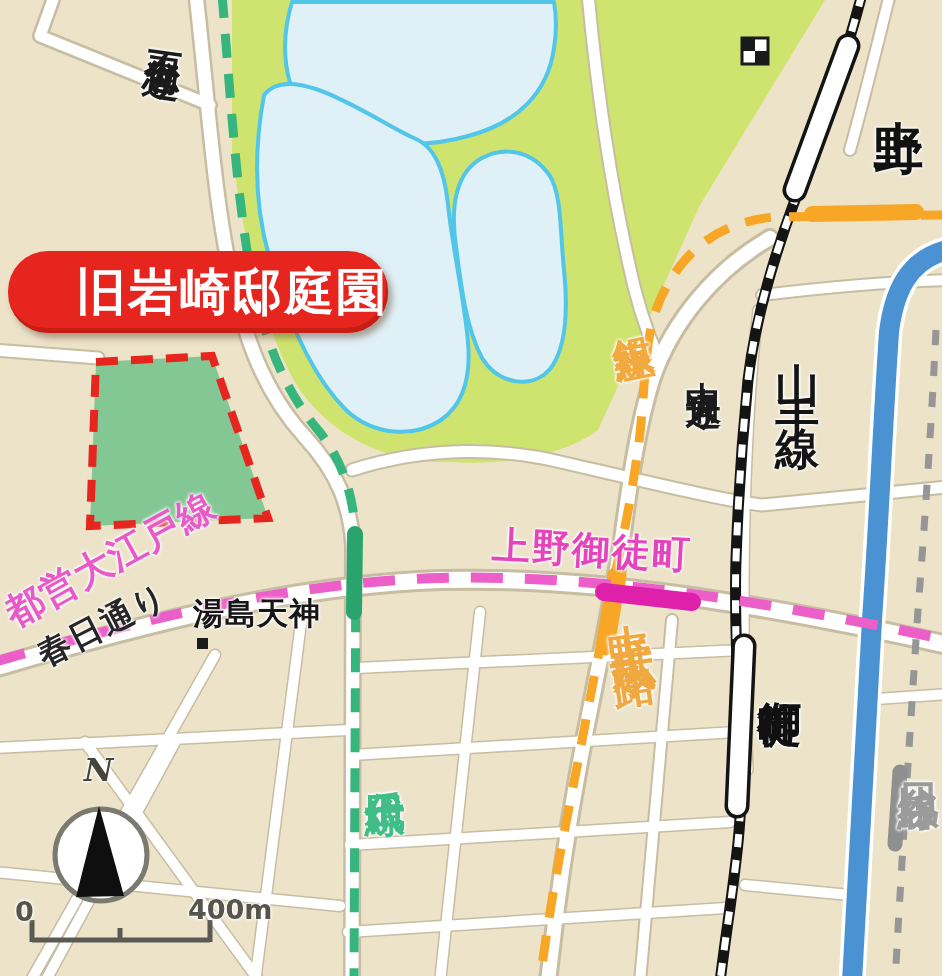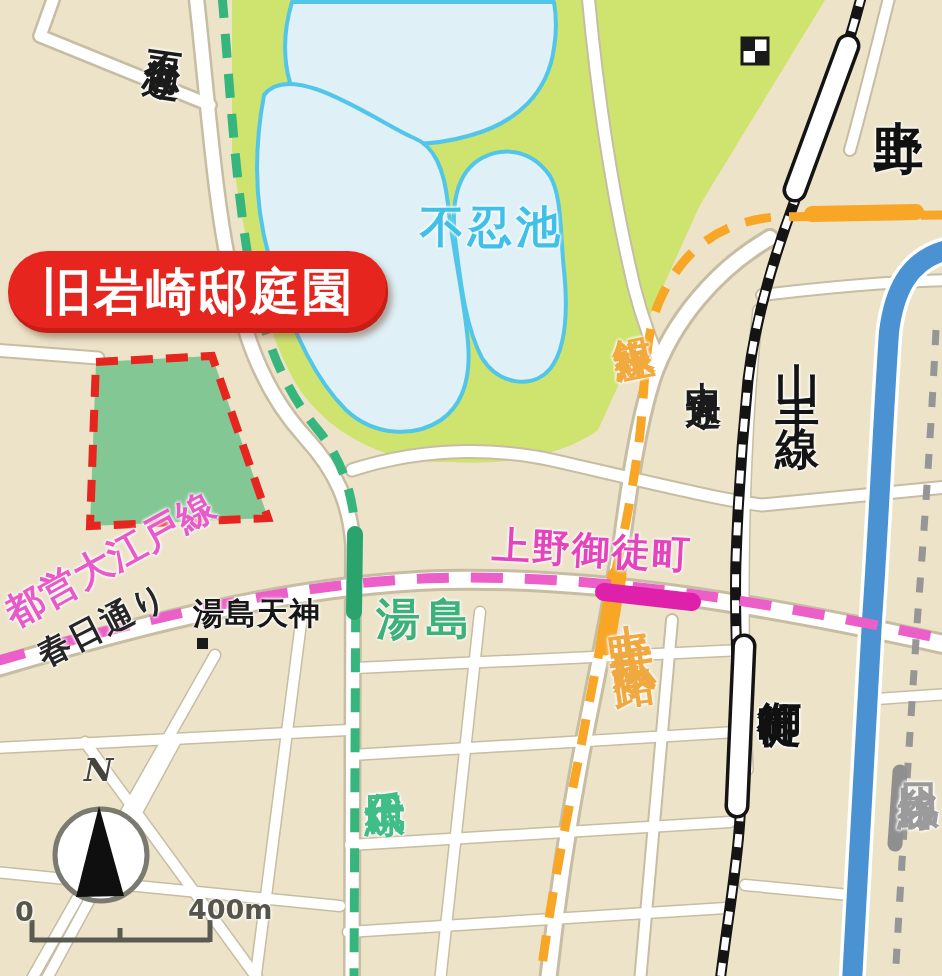--- a/index.html
+++ b/index.html
@@ -6,21 +6,21 @@
   #map{position:relative;width:942px;height:976px;overflow:hidden;
        font-family:"DejaVu Sans","Liberation Sans",sans-serif;background:#ece3c9;}
   #map svg{position:absolute;left:0;top:0;}
   .rc{fill:none;stroke:#c6bda2;stroke-linecap:round;stroke-linejoin:round;}
   .rw{fill:none;stroke:#ffffff;stroke-linecap:round;stroke-linejoin:round;}
   .lbl{position:absolute;white-space:nowrap;font-weight:700;line-height:1.06;
        text-shadow:0 0 3px #fff,0 0 3px #fff,0 0 4px #fff;}
   .vert{writing-mode:vertical-rl;text-orientation:upright;}
   .banner{position:absolute;left:8px;top:251px;width:380px;height:82px;border-radius:40px;
           background:#e6251e;box-shadow:4px 5px 6px rgba(110,80,60,.5), inset -2px -5px 0 rgba(160,20,12,.45);
-          color:#fff;font-size:50px;font-weight:700;letter-spacing:2px;text-align:center;line-height:82px;
+          color:#fff;font-size:50px;font-weight:700;letter-spacing:2px;text-align:right;line-height:82px;
           text-shadow:none;}
 </style>
 </head>
 <body>
 
 <div id="map">
 <svg width="942" height="976" viewBox="0 0 942 976">
   <defs>
     <path id="rdA" d="M 196,-6 C 208,100 214,200 232,280 C 245,335 262,390 305,437 C 338,473 350,505 353,545 L 352,982"></path>
     <path id="rdB" d="M 55,-6 L 40,36 L 210,105"></path>
@@ -158,31 +158,29 @@
   <g stroke="#5a5a52" stroke-width="5" fill="none">
     <line x1="32" y1="940" x2="210" y2="940"></line>
     <line x1="32" y1="920" x2="32" y2="942"></line>
     <line x1="120" y1="928" x2="120" y2="942"></line>
     <line x1="210" y1="920" x2="210" y2="942"></line>
   </g>
 </svg>
 
 <div class="banner">旧岩崎邸庭園</div>
 
-<div class="lbl" style="left:420px;top:204px;font-size:44px;letter-spacing:4px;color:#3fc0e8;">不忍池</div>
 <div class="lbl vert" style="left:150px;top:22px;font-size:38px;letter-spacing:5px;color:#1b1b1b;transform:rotate(8deg);transform-origin:50% 0;">不忍通り</div>
 <div class="lbl vert" style="left:684px;top:352px;font-size:36px;letter-spacing:6px;color:#1b1b1b;">中央通り</div>
 <div class="lbl vert" style="left:774px;top:328px;font-size:44px;letter-spacing:32px;color:#141414;">山手線</div>
 <div class="lbl vert" style="left:872px;top:80px;font-size:50px;letter-spacing:8px;color:#111111;">上野</div>
 <div class="lbl vert" style="left:756px;top:666px;font-size:44px;letter-spacing:2px;color:#111111;">御徒町</div>
 <div class="lbl vert" style="left:896px;top:750px;font-size:42px;letter-spacing:2px;color:#9b9b9b;">日比谷線</div>
 <div class="lbl vert" style="left:602px;top:306px;font-size:40px;letter-spacing:2px;color:#f2a93e;transform:rotate(-11deg);transform-origin:50% 0;">銀座線</div>
 <div class="lbl vert" style="left:598px;top:590px;font-size:44px;letter-spacing:10px;color:#f0a840;transform:rotate(-8deg);transform-origin:50% 0;">上野広小路</div>
 <div class="lbl vert" style="left:364px;top:758px;font-size:40px;letter-spacing:3px;color:#41bd87;">千代田線</div>
-<div class="lbl" style="left:376px;top:596px;font-size:44px;letter-spacing:6px;color:#3cb179;">湯島</div>
 <div class="lbl" style="left:492px;top:530px;font-size:38px;letter-spacing:2px;color:#e544bc;transform:rotate(3deg);">上野御徒町</div>
 <div class="lbl" style="left:8px;top:596px;font-size:38px;letter-spacing:1px;color:#e85ac8;transform:rotate(-29deg);transform-origin:0 50%;">都営大江戸線</div>
 <div class="lbl" style="left:40px;top:640px;font-size:33px;letter-spacing:2px;color:#262626;transform:rotate(-27deg);transform-origin:0 50%;">春日通り</div>
 <div class="lbl" style="left:193px;top:597px;font-size:31px;letter-spacing:1px;color:#161616;">湯島天神</div>
 <div class="lbl" style="left:84px;top:754px;font-size:32px;color:#44443c;font-family:'DejaVu Serif','Liberation Serif',serif;font-style:italic;">N</div>
 <div class="lbl" style="left:15px;top:898px;font-size:27px;color:#55554b;">0</div>
 <div class="lbl" style="left:188px;top:896px;font-size:27px;color:#55554b;">400m</div>
 </div>
 
 </body></html>

